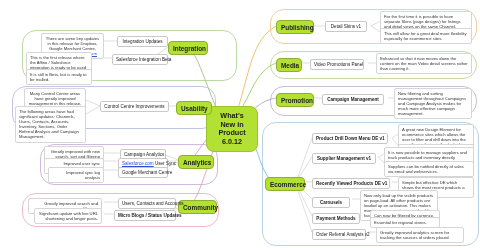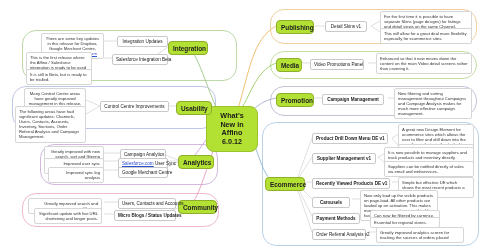--- a/index.html
+++ b/index.html
@@ -147,21 +147,21 @@
       <path d="M378,157 L388,152"></path>
       <path d="M378,157 L388,166"></path>
       <path d="M392,182 L400,182"></path>
       <path d="M352,199 L362,199"></path>
       <path d="M362,216 L372,214"></path>
       <path d="M362,216 L372,220"></path>
       <path d="M368,232 L378,232"></path>
     </g>
   </svg>
 
-  <div class="node central" style="left:206px;top:106px;width:52px;">What's New in Affino 6.0.12</div>
+  <div class="node central" style="left:206px;top:106px;width:52px;">What's New in Product 6.0.12</div>
 
   <div class="node topic" style="left:168px;top:41px;width:40px;">Integration</div>
   <div class="node sub" style="left:117px;top:36px;width:51px;">Integration Updates</div>
   <div class="node sub" style="left:112px;top:54px;width:56px;">Salesforce Integration Beta</div>
   <div class="node leaf c" style="left:41px;top:33px;width:63px;">There are some key updates in this release for  Dropbox, Google Merchant Centre, MIGS and <span class="lk">Salesforce.com</span></div>
   <div class="node leaf" style="left:26px;top:52px;width:66px;">This is the first release where the Affino / Salesforce integration is ready to be used in a production environment.</div>
   <div class="node leaf" style="left:26px;top:69px;width:66px;">It is still in Beta, but is ready to be trialled.</div>
 
   <div class="node topic" style="left:176px;top:101px;width:36px;">Usability</div>
   <div class="node sub" style="left:100px;top:101px;width:69px;">Control Centre Improvements</div>

